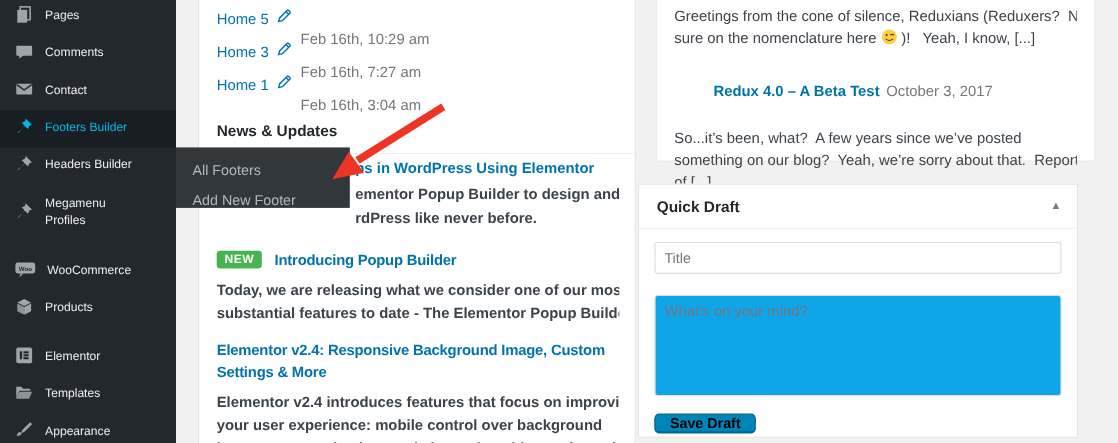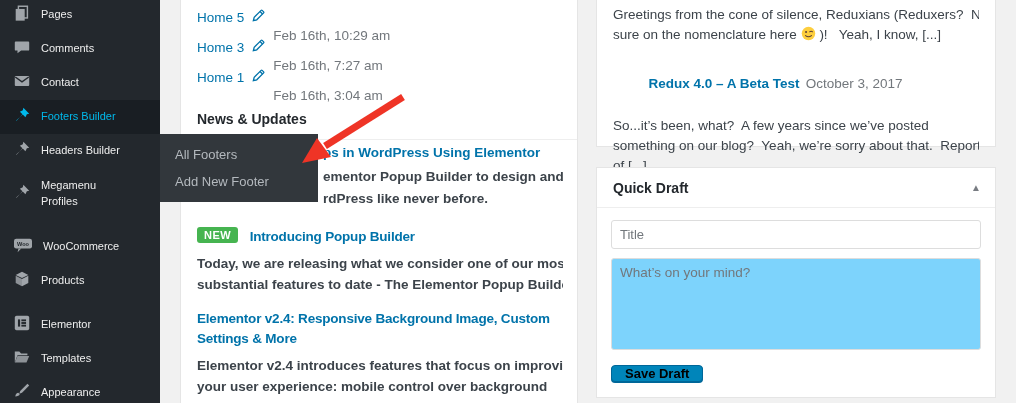--- a/index.html
+++ b/index.html
@@ -20,32 +20,32 @@
     height:34px; padding-left:13px; cursor:pointer;
   }
   .mi .lbl { color:#eeeeee; font-size:11px; font-weight:400; white-space:pre-line; line-height:1.45; }
   .mi svg { flex:0 0 auto; }
   .mi.active { background:#191e23; }
   .mi.active .lbl { color:#00b9eb; }
   .mi.two { height:52px; }
   .sep { height:10px; }
   
   .flyout {
-    position:absolute; left:160px; top:134px; width:158px; height:68px;
+    position:absolute; left:160px; top:134px; width:158px; height:55px;
     background:#32373c; z-index:10; padding-top:7px;
   }
   .flyout .smi {
     height:27px; line-height:27px; padding-left:15px;
     color:#b4b9be; font-size:13px; font-weight:400; cursor:pointer;
   }
   
   .card { position:absolute; background:#fff; border:1px solid #e5e5e5; }
   .card-mid { left:180px; top:-6px; width:398px; height:420px; }
   .card-r1  { left:596px; top:-6px; width:400px; height:153px; }
-  .card-r2  { left:596px; top:167px; width:400px; height:231px; }
+  .card-r2  { left:580px; top:167px; width:400px; height:231px; }
   
   .act { padding:12px 16px 0 16px; }
   .act-row { display:flex; align-items:center; gap:7px; height:20px; margin-bottom:10px; }
   .act-link { color:#0073aa; font-size:13.5px; text-decoration:none; cursor:pointer; }
   .act-date { color:#72777c; font-size:13.5px;margin-top:37px; }
   
   .news-head {
     font-size:14px; font-weight:700; color:#23282d;
     padding:14px 16px 12px 16px; border-bottom:1px solid #eeeeee;
   }
@@ -83,23 +83,23 @@
   .qd-title { font-size:14px; font-weight:700; color:#23282d; }
   .qd-toggle { color:#787c82; font-size:10px; cursor:pointer; }
   .qd-body { padding:12px 14px; }
   .qd-input {
     width:100%; height:29px; border:1px solid #ddd; border-radius:3px;
     padding:0 8px; font-size:13px; font-family:"Liberation Sans",sans-serif;
     color:#32373c; background:#fff;
   }
   .qd-input::placeholder, .qd-ta::placeholder { color:#72777c; opacity:1; }
   .qd-ta {
-    width:100%; height:92px; margin-top:9px; border:1px solid #ddd; border-radius:3px;
+    width:100%; height:92px; margin-top:19px; border:1px solid #ddd; border-radius:3px;
     padding:6px 8px; font-size:13.5px; font-family:"Liberation Sans",sans-serif;
-    color:#32373c; resize:none; background:#7dd3fc;
+    color:#32373c; resize:none; background:#0ea5e9;
   }
   .qd-btn {
     margin-top:11px; display:inline-block;
     background:#0085ba; border:1px solid #006799; border-radius:4px;
     color:#000000; font-size:13px; font-weight:600;
     padding:0 13px; cursor:pointer;
     box-shadow:0 1px 0 #006799;
     font-family:"Liberation Sans",sans-serif;
   }
   

